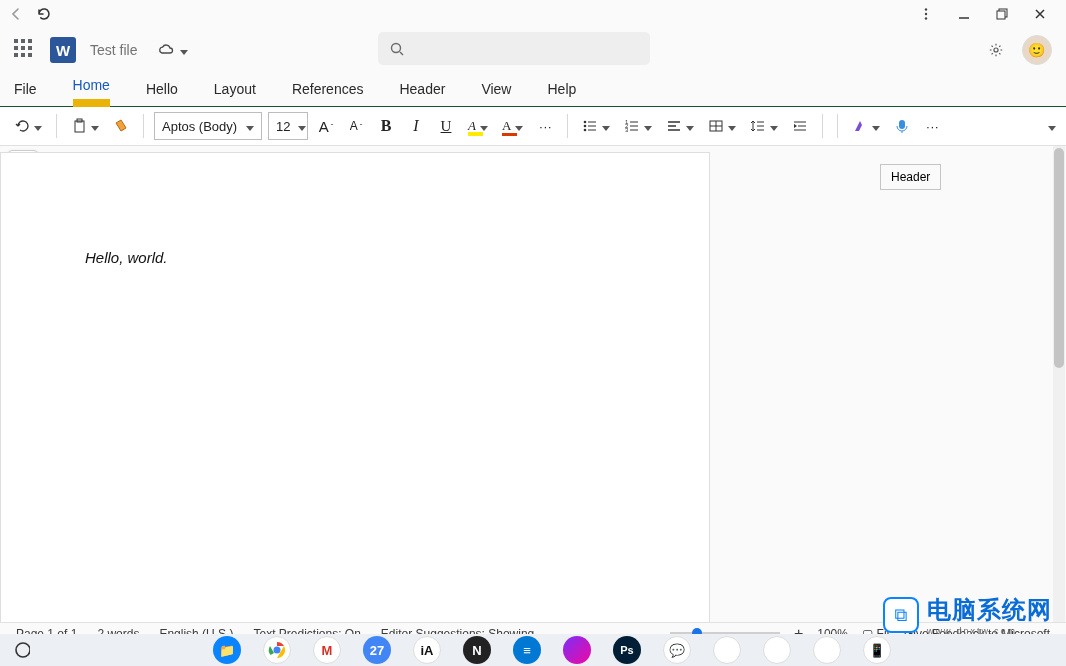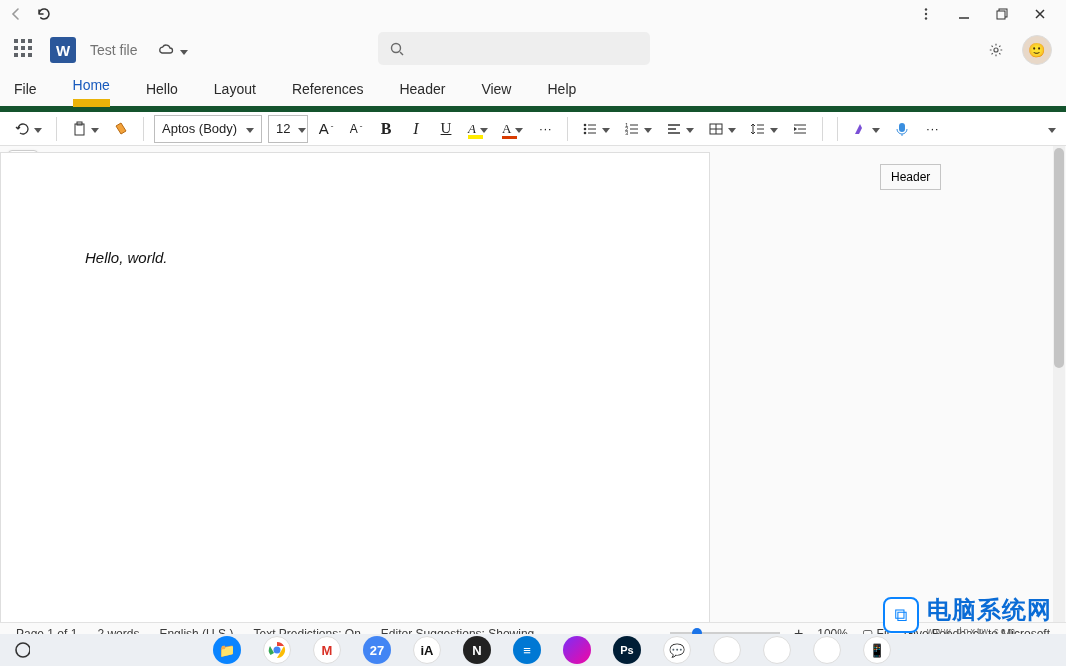--- a/index.html
+++ b/index.html
@@ -24,21 +24,21 @@
 
 
 .tabs { height:34px; display:flex; align-items:center; padding:0 14px; gap:36px; font-size:14px; color:#2a2a2a; }
 .tab { cursor:pointer; padding:6px 0; }
 .tab.active { color:#185abd; border-bottom:8px solid #eab308; font-weight:500; }
 .tabs-right { margin-left:auto; display:flex; gap:10px; align-items:center; }
 .pill { height:28px; border:1px solid #c6c6c6; border-radius:4px; background:#fff; display:flex; align-items:center; padding:0 10px; gap:6px; font-size:13px; color:#333; }
 .share-btn { background:#185abd; color:#fff; border:none; }
 
 
-.ribbon { height:40px; background:#fff; border-top:6px solid #14532d; border-bottom:1px solid #e0e0e0; display:flex; align-items:center; padding:0 10px; gap:6px; font-size:13px; color:#222; }
+.ribbon { height:40px; background:#fff; border-top:1px solid #14532d; border-bottom:1px solid #e0e0e0; display:flex; align-items:center; padding:0 10px; gap:6px; font-size:13px; color:#222; }
 .sep { width:1px; height:24px; background:#d8d8d8; margin:0 4px; }
 .rb-btn { height:28px; min-width:24px; display:flex; align-items:center; justify-content:center; padding:0 4px; border-radius:3px; gap:2px; }
 .select-box { height:28px; border:1px solid #bdbdbd; background:#fff; display:flex; align-items:center; padding:0 7px; gap:6px; font-size:13px; }
 .chev::after { content:""; border-left:4px solid transparent; border-right:4px solid transparent; border-top:5px solid #555; display:inline-block; margin-left:2px; }
 .bold { font-weight:700; font-family:"Times New Roman",serif; font-size:16px; }
 .italic { font-style:italic; font-family:"Times New Roman",serif; font-size:16px; }
 .underline { text-decoration:underline; font-family:"Times New Roman",serif; font-size:15px; }
 .highlight-mark { width:15px; height:4px; background:#ffeb00; margin-top:12px; }
 .color-mark { width:15px; height:3px; background:#d83b01; margin-top:12px; }
 .ribbon-end { margin-left:auto; display:flex; align-items:center; gap:6px; }

